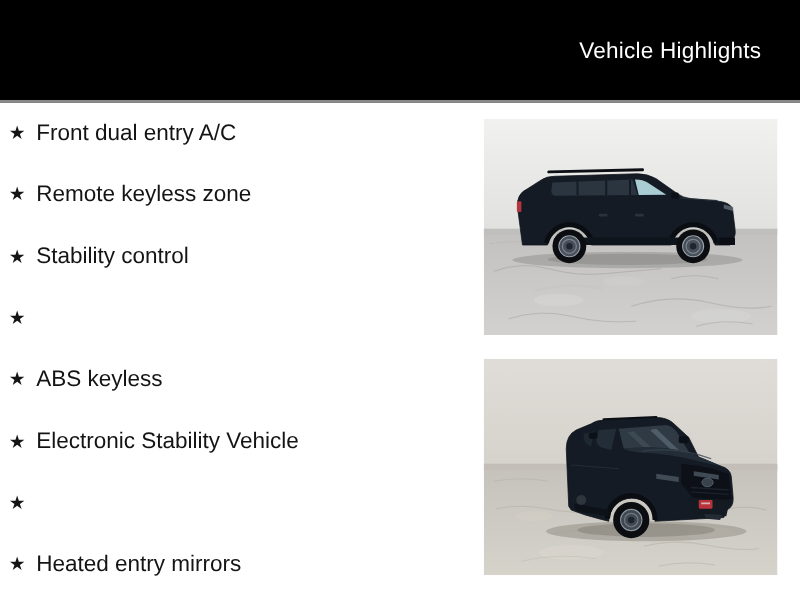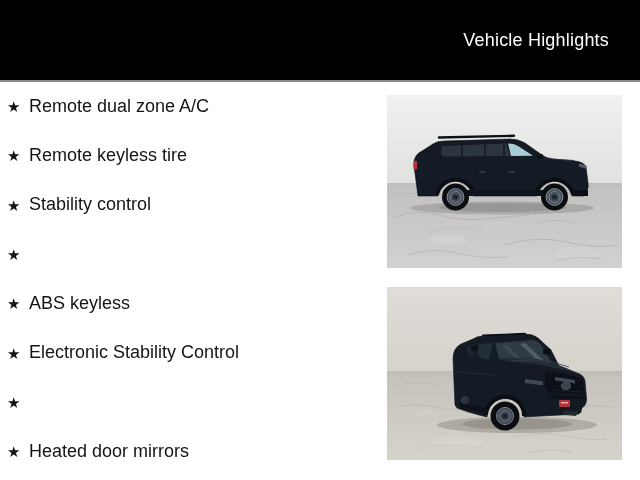--- a/index.html
+++ b/index.html
@@ -48,47 +48,47 @@
 
 <div class="page">
 
   <header class="topbar">
     <h1 class="title">Vehicle Highlights</h1>
   </header>
 
   <ul class="features">
     <li class="feature">
       <span class="star">★</span>
-      <span>Remote dual zone A/C</span>
-    </li>
-    <li class="feature">
-      <span class="star">★</span>
-      <span>Remote keyless tire</span>
+      <span>Front dual entry A/C</span>
+    </li>
+    <li class="feature">
+      <span class="star">★</span>
+      <span>Remote keyless zone</span>
     </li>
     <li class="feature">
       <span class="star">★</span>
       <span>Stability control</span>
     </li>
     <li class="feature">
       <span class="star">★</span>
     </li>
     <li class="feature">
       <span class="star">★</span>
       <span>ABS keyless</span>
     </li>
     <li class="feature">
       <span class="star">★</span>
-      <span>Electronic Stability Control</span>
-    </li>
-    <li class="feature">
-      <span class="star">★</span>
-    </li>
-    <li class="feature">
-      <span class="star">★</span>
-      <span>Heated door mirrors</span>
+      <span>Electronic Stability Vehicle</span>
+    </li>
+    <li class="feature">
+      <span class="star">★</span>
+    </li>
+    <li class="feature">
+      <span class="star">★</span>
+      <span>Heated entry mirrors</span>
     </li>
   </ul>
 
   <figure class="photo photo1" aria-label="Black SUV side profile view on gray marble floor">
     <svg viewBox="0 0 235 173" preserveAspectRatio="none">
       <defs>
         <linearGradient id="p1wall" x1="0" y1="0" x2="0" y2="1">
           <stop offset="0" stop-color="var(--photo1_wall_top,#f1f1ef)"></stop>
           <stop offset="1" stop-color="var(--photo1_wall_bottom,#e0e0de)"></stop>
         </linearGradient>

